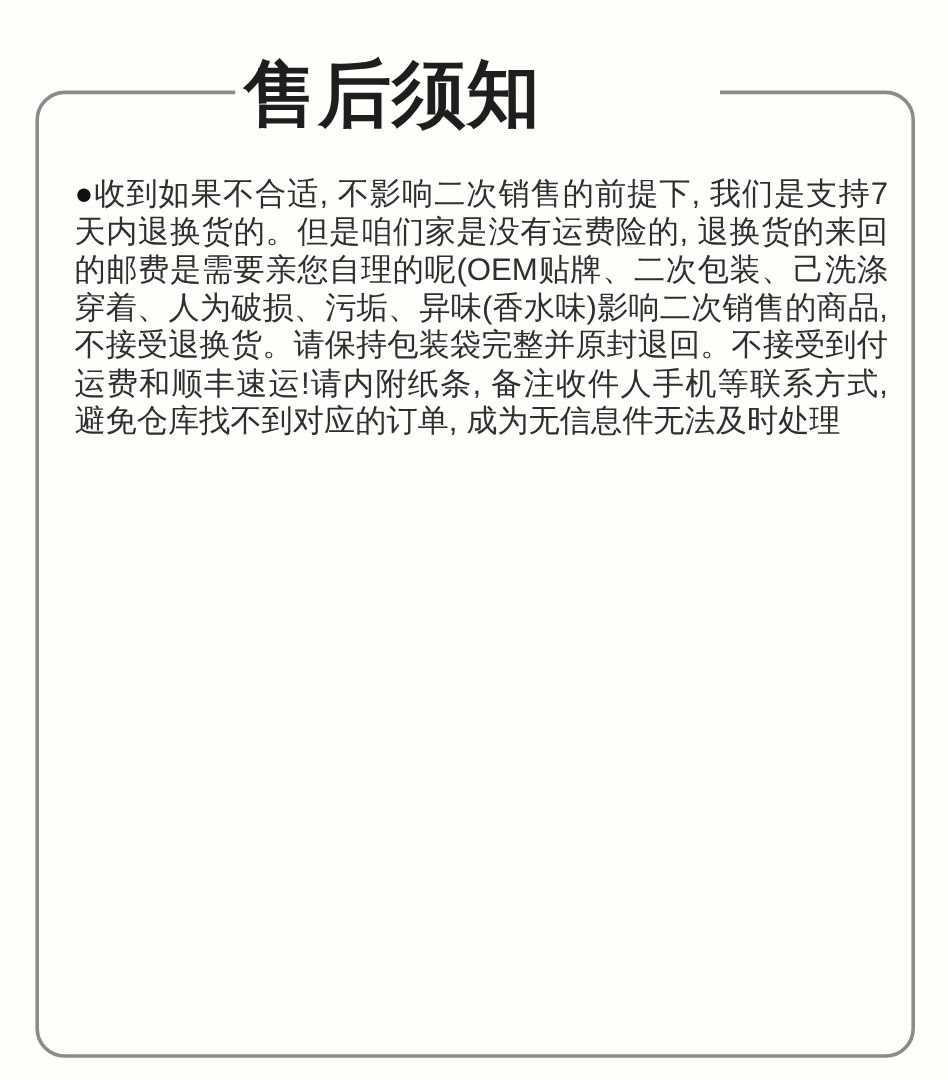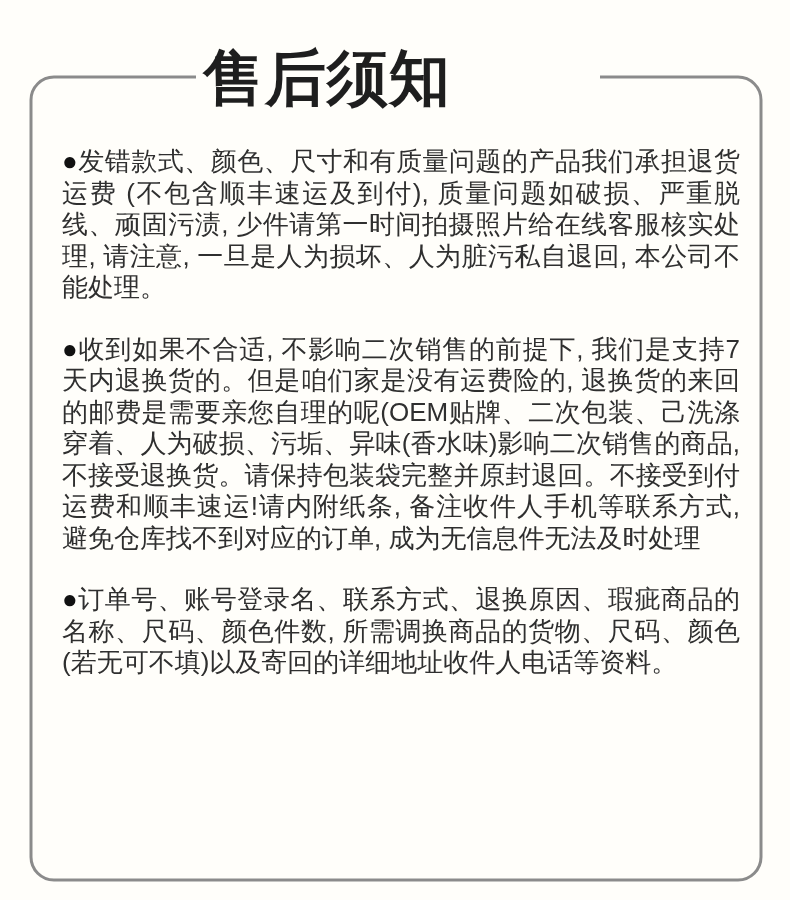--- a/index.html
+++ b/index.html
@@ -53,22 +53,20 @@
 <div>
 
   <svg class="frame-svg" viewBox="0 0 790 900" xmlns="http://www.w3.org/2000/svg" aria-hidden="true">
     <path d="M 196 77 L 54 77 A 23 23 0 0 0 31 100 L 31 857 A 23 23 0 0 0 54 880 L 738 880 A 23 23 0 0 0 761 857 L 761 100 A 23 23 0 0 0 738 77 L 600 77" fill="none" stroke="#8b8b8b" stroke-width="3"></path>
   </svg>
 
   <h1 class="title">售后须知</h1>
 
   <div class="content">
 
-    <p class="para"><span class="bullet">●</span><span>发错款式、颜色、尺寸和有质量问题的产品我们承担退货运费 (不包含顺丰速运及到付), 质量问题如破损、严重脱线、顽固污渍, 少件请第一时间拍摄照片给在线客服核实处理, 请注意, 一旦是人为损坏、人为脏污私自退回, 本公司不能处理。</span></p>
 
 
     <p class="para"><span class="bullet">●</span><span>收到如果不合适, 不影响二次销售的前提下, 我们是支持7天内退换货的。但是咱们家是没有运费险的, 退换货的来回的邮费是需要亲您自理的呢(OEM贴牌、二次包装、己洗涤穿着、人为破损、污垢、异味(香水味)影响二次销售的商品, 不接受退换货。请保持包装袋完整并原封退回。不接受到付运费和顺丰速运!请内附纸条, 备注收件人手机等联系方式, 避免仓库找不到对应的订单, 成为无信息件无法及时处理</span></p>
 
-    <p class="para"><span class="bullet">●</span><span>订单号、账号登录名、联系方式、退换原因、瑕疵商品的名称、尺码、颜色件数, 所需调换商品的货物、尺码、颜色(若无可不填)以及寄回的详细地址收件人电话等资料。</span></p>
 
   </div>
 
 </div>
 
 </body></html>

